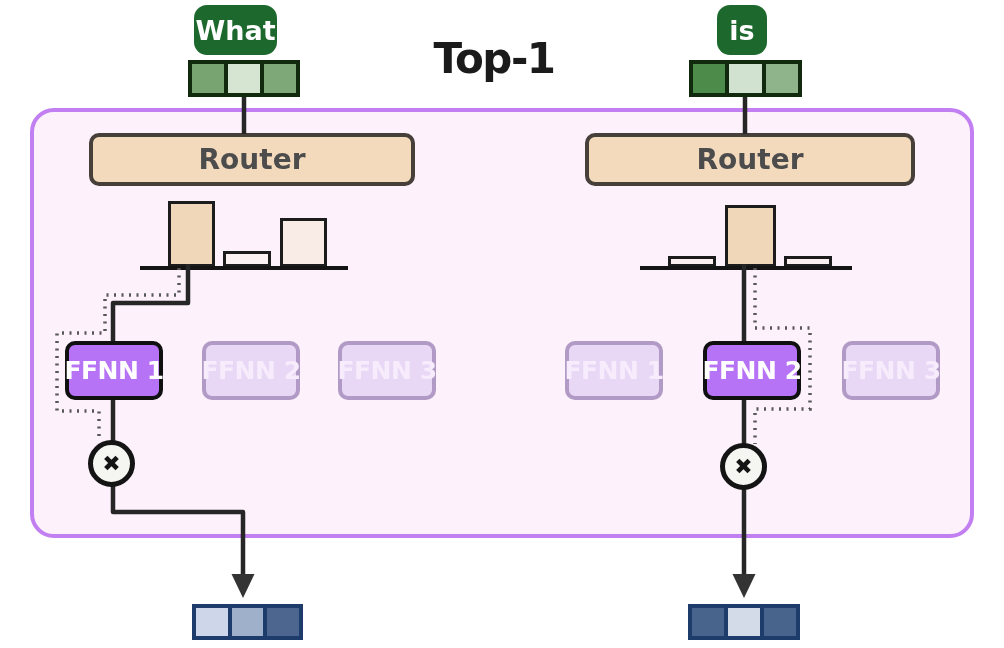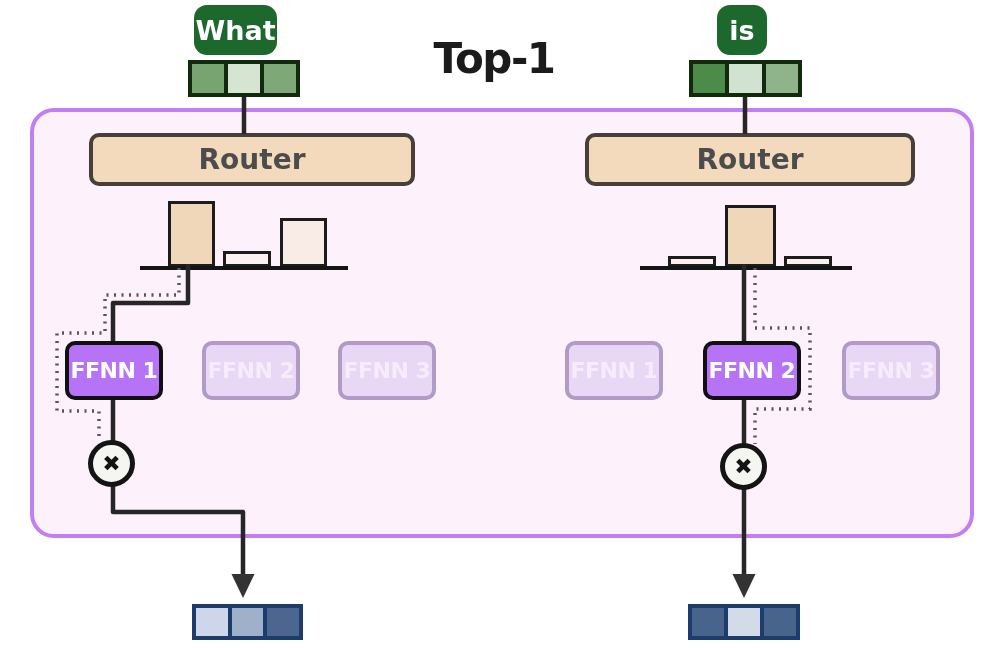--- a/index.html
+++ b/index.html
@@ -40,21 +40,21 @@
     font-weight:bold; font-size:28px; z-index:1;
   }
 
   .chart { z-index:1; }
   .chart .baseline { position:absolute; left:0; right:0; bottom:0; height:4px; background:#141414; }
   .chart .bar { position:absolute; bottom:3px; border:3px solid #1c1c1c; box-sizing:border-box; }
 
   .ffnn {
     width:98px; height:59px; top:341px; z-index:3;
     display:flex; align-items:center; justify-content:center;
-    border-radius:10px; font-weight:bold; font-size:22px; letter-spacing:-0.5px;
+    border-radius:10px; font-weight:bold; font-size:25px; letter-spacing:-0.5px;
     white-space:nowrap;
   }
   .ffnn.selected { background:#b673f5; border:4px solid #101010; color:#ffffff; }
   .ffnn.faded    { background:#e9d7f6; border:4px solid #b19ac5; color:#f6ecfb; }
 
   .op-circle {
     width:47px; height:47px; border-radius:50%; z-index:3;
     background:#f5f6f2; border:5px solid #141414;
     display:flex; align-items:center; justify-content:center;
     font-size:22px; font-weight:bold; color:#141414; line-height:1;

